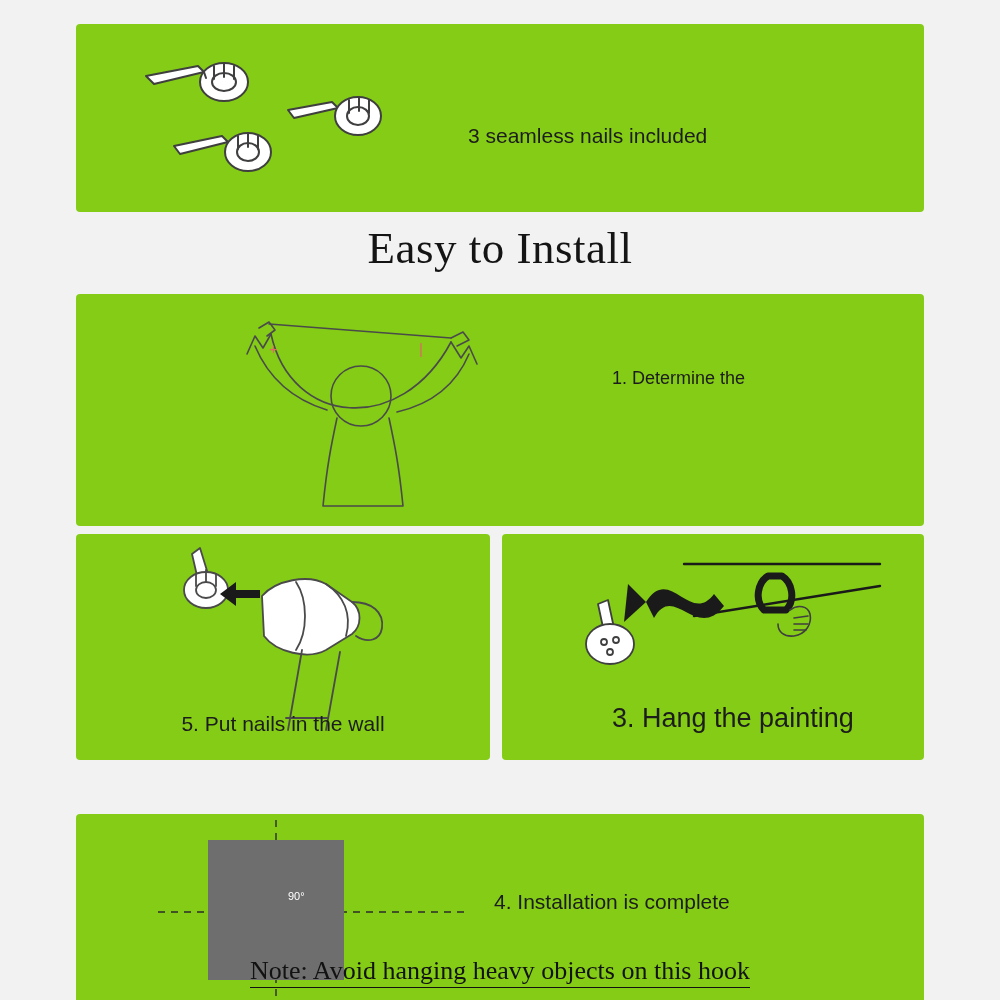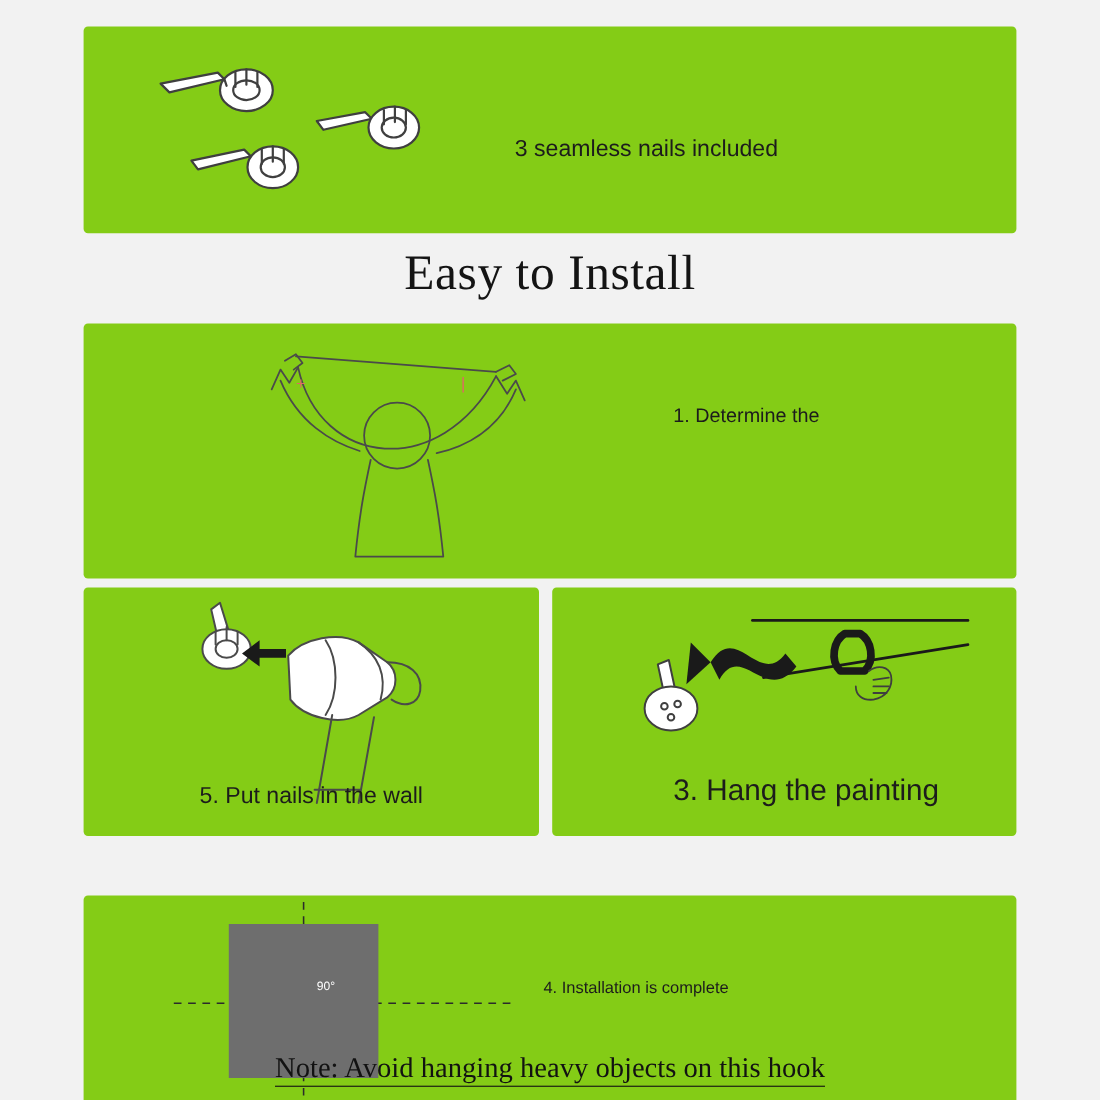--- a/index.html
+++ b/index.html
@@ -148,21 +148,21 @@
     position: absolute;
     left: 72px;
     top: 6px;
     width: 330px;
     height: 190px;
   }
   #panel-step4 .caption {
     position: absolute;
     left: 418px;
     top: 76px;
-    font-size: 15px;
+    font-size: 21px;
     color: #1c1c1c;
     white-space: nowrap;
   }
 
   
   #footer-note {
     position: absolute;
     left: 0;
     top: 956px;
     width: 1000px;

